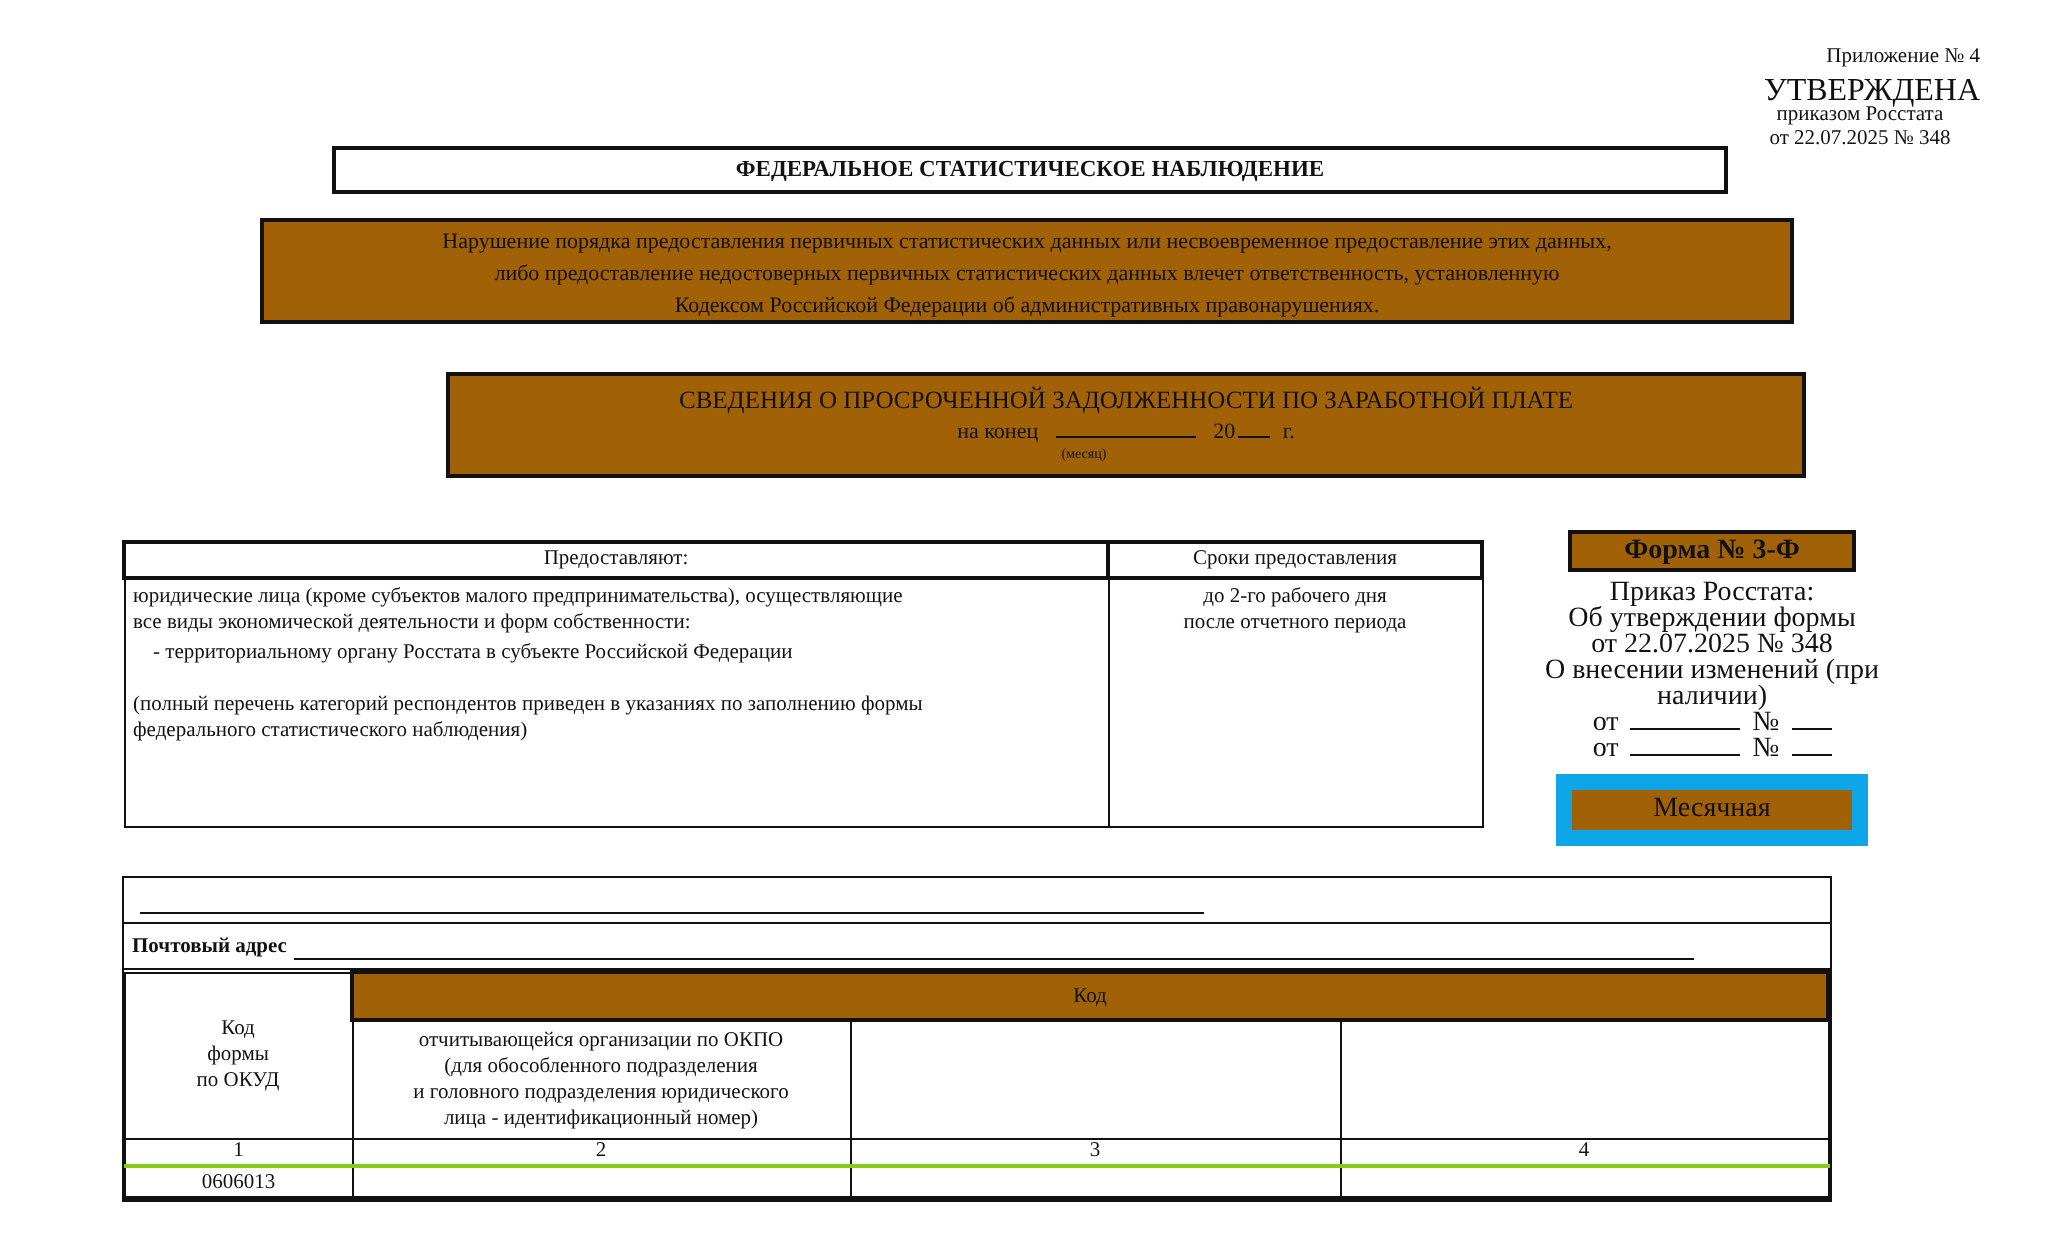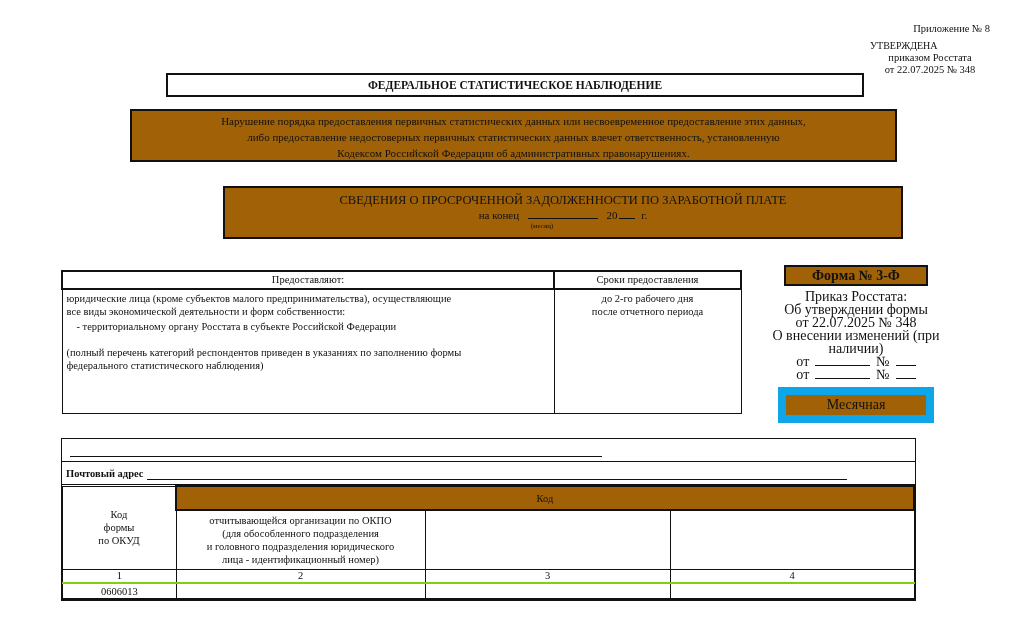--- a/index.html
+++ b/index.html
@@ -8,21 +8,21 @@
     background: #ffffff; color: #111;
     font-family: "Liberation Serif", "DejaVu Serif", serif;
   }
   .abs { position: absolute; }
   .gray { background: #a16207; }
   .center { text-align: center; }
 
   
   #approval { right: 44px; top: 23px; width: 140px; text-align: right; font-size: 10.5px; line-height: 12px; }
   #approval .appendix { margin-bottom: 5px; }
-  #approval .approved { text-align: left; padding-left: 20px; font-size: 10px; }
+  #approval .approved { text-align: right; padding-left: 20px; font-size: 16px; }
   #approval .sub { text-align: center; padding-left: 20px; }
 
   
   #fed-title { left: 166px; top: 73px; width: 694px; height: 20px; border: 2px solid #111;
     font-size: 11.5px; font-weight: bold; line-height: 20px; text-align: center; }
 
   
   #warning { left: 130px; top: 109px; width: 767px; height: 50px; border: 2px solid #111;
     font-size: 11px; line-height: 16px; text-align: center; padding-top: 2px; box-sizing: border-box; height: 53px; }
 
@@ -60,21 +60,21 @@
   #codes td { border: 1px solid #111; text-align: center; padding: 0; vertical-align: middle; line-height: 13px; }
   #codes .kod-head { height: 22px; border: 2px solid #111; }
   #codes .desc { height: 58px; }
   #codes .num { height: 12px; line-height: 12px; }
   #codes .val td { height: 14px; border-top: 2px solid #84cc16; border-bottom: 2px solid #111; }
 </style>
 </head>
 <body>
 
 <div id="approval" class="abs">
-  <div class="appendix">Приложение № 8</div>
+  <div class="appendix">Приложение № 4</div>
   <div class="approved">УТВЕРЖДЕНА</div>
   <div class="sub">приказом Росстата</div>
   <div class="sub">от 22.07.2025 № 348</div>
 </div>
 
 <div id="fed-title" class="abs">ФЕДЕРАЛЬНОЕ СТАТИСТИЧЕСКОЕ НАБЛЮДЕНИЕ</div>
 
 <div id="warning" class="abs gray">
   <div>Нарушение порядка предоставления первичных статистических данных или несвоевременное предоставление этих данных,</div>
   <div>либо предоставление недостоверных первичных статистических данных влечет ответственность, установленную</div>

